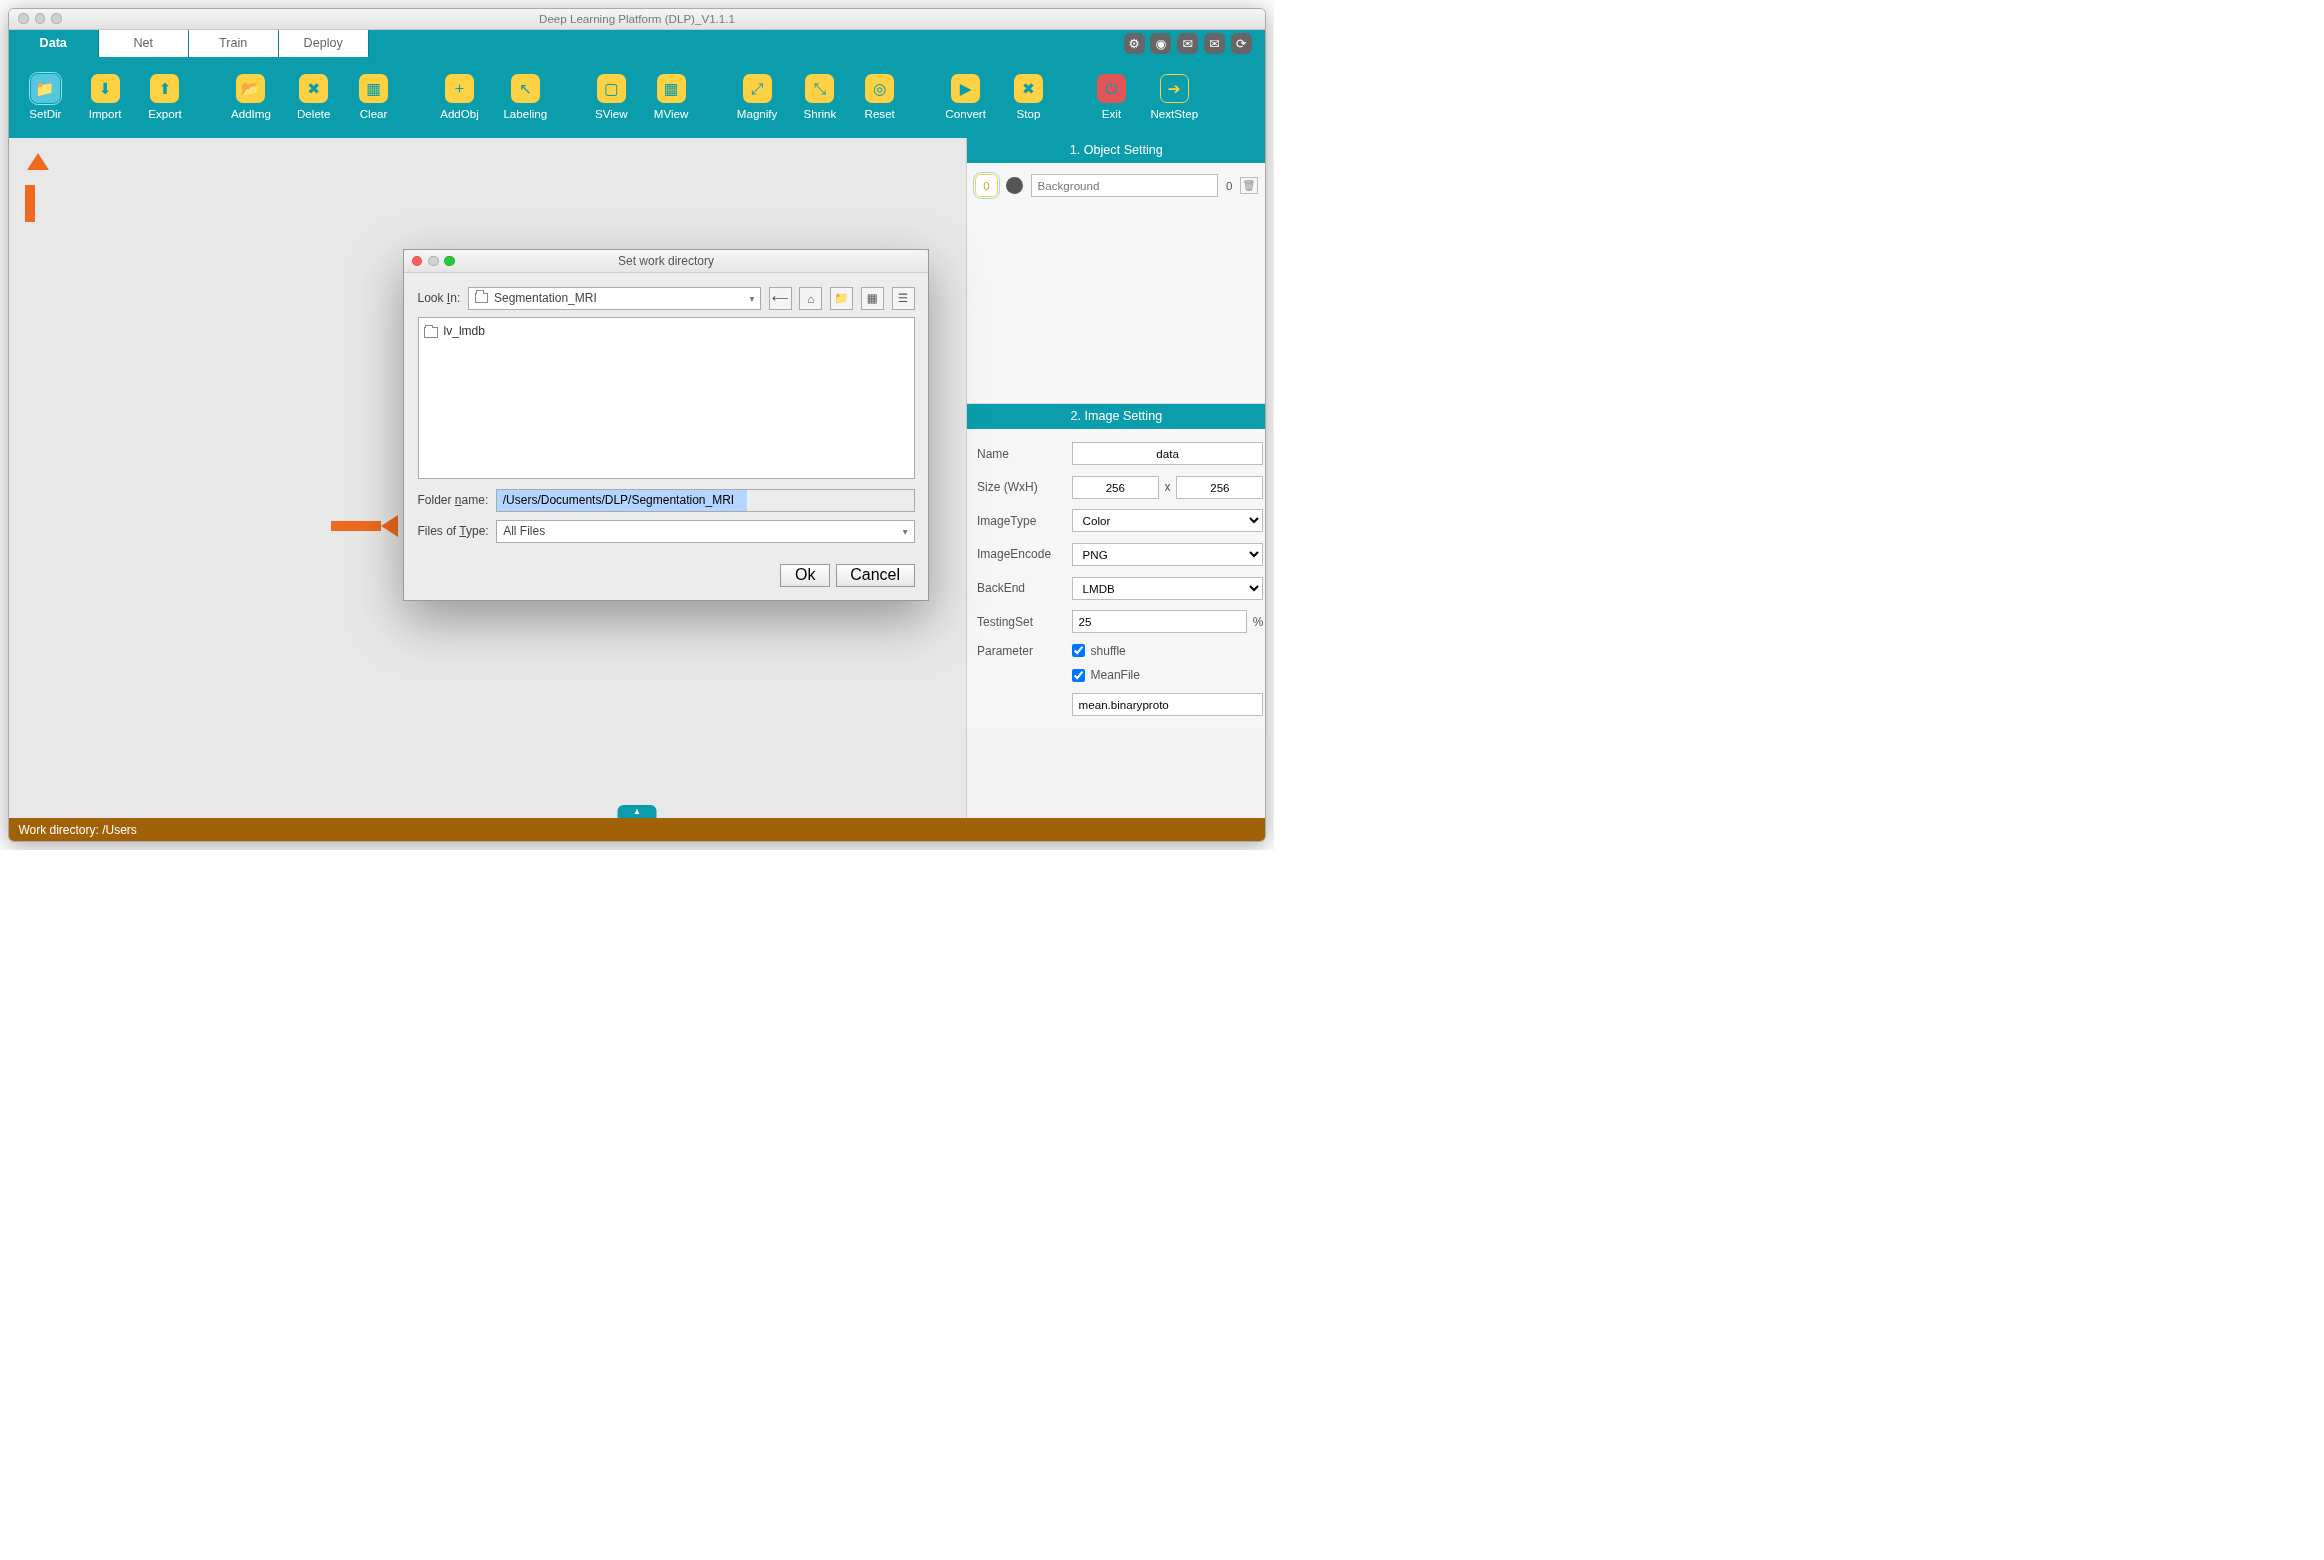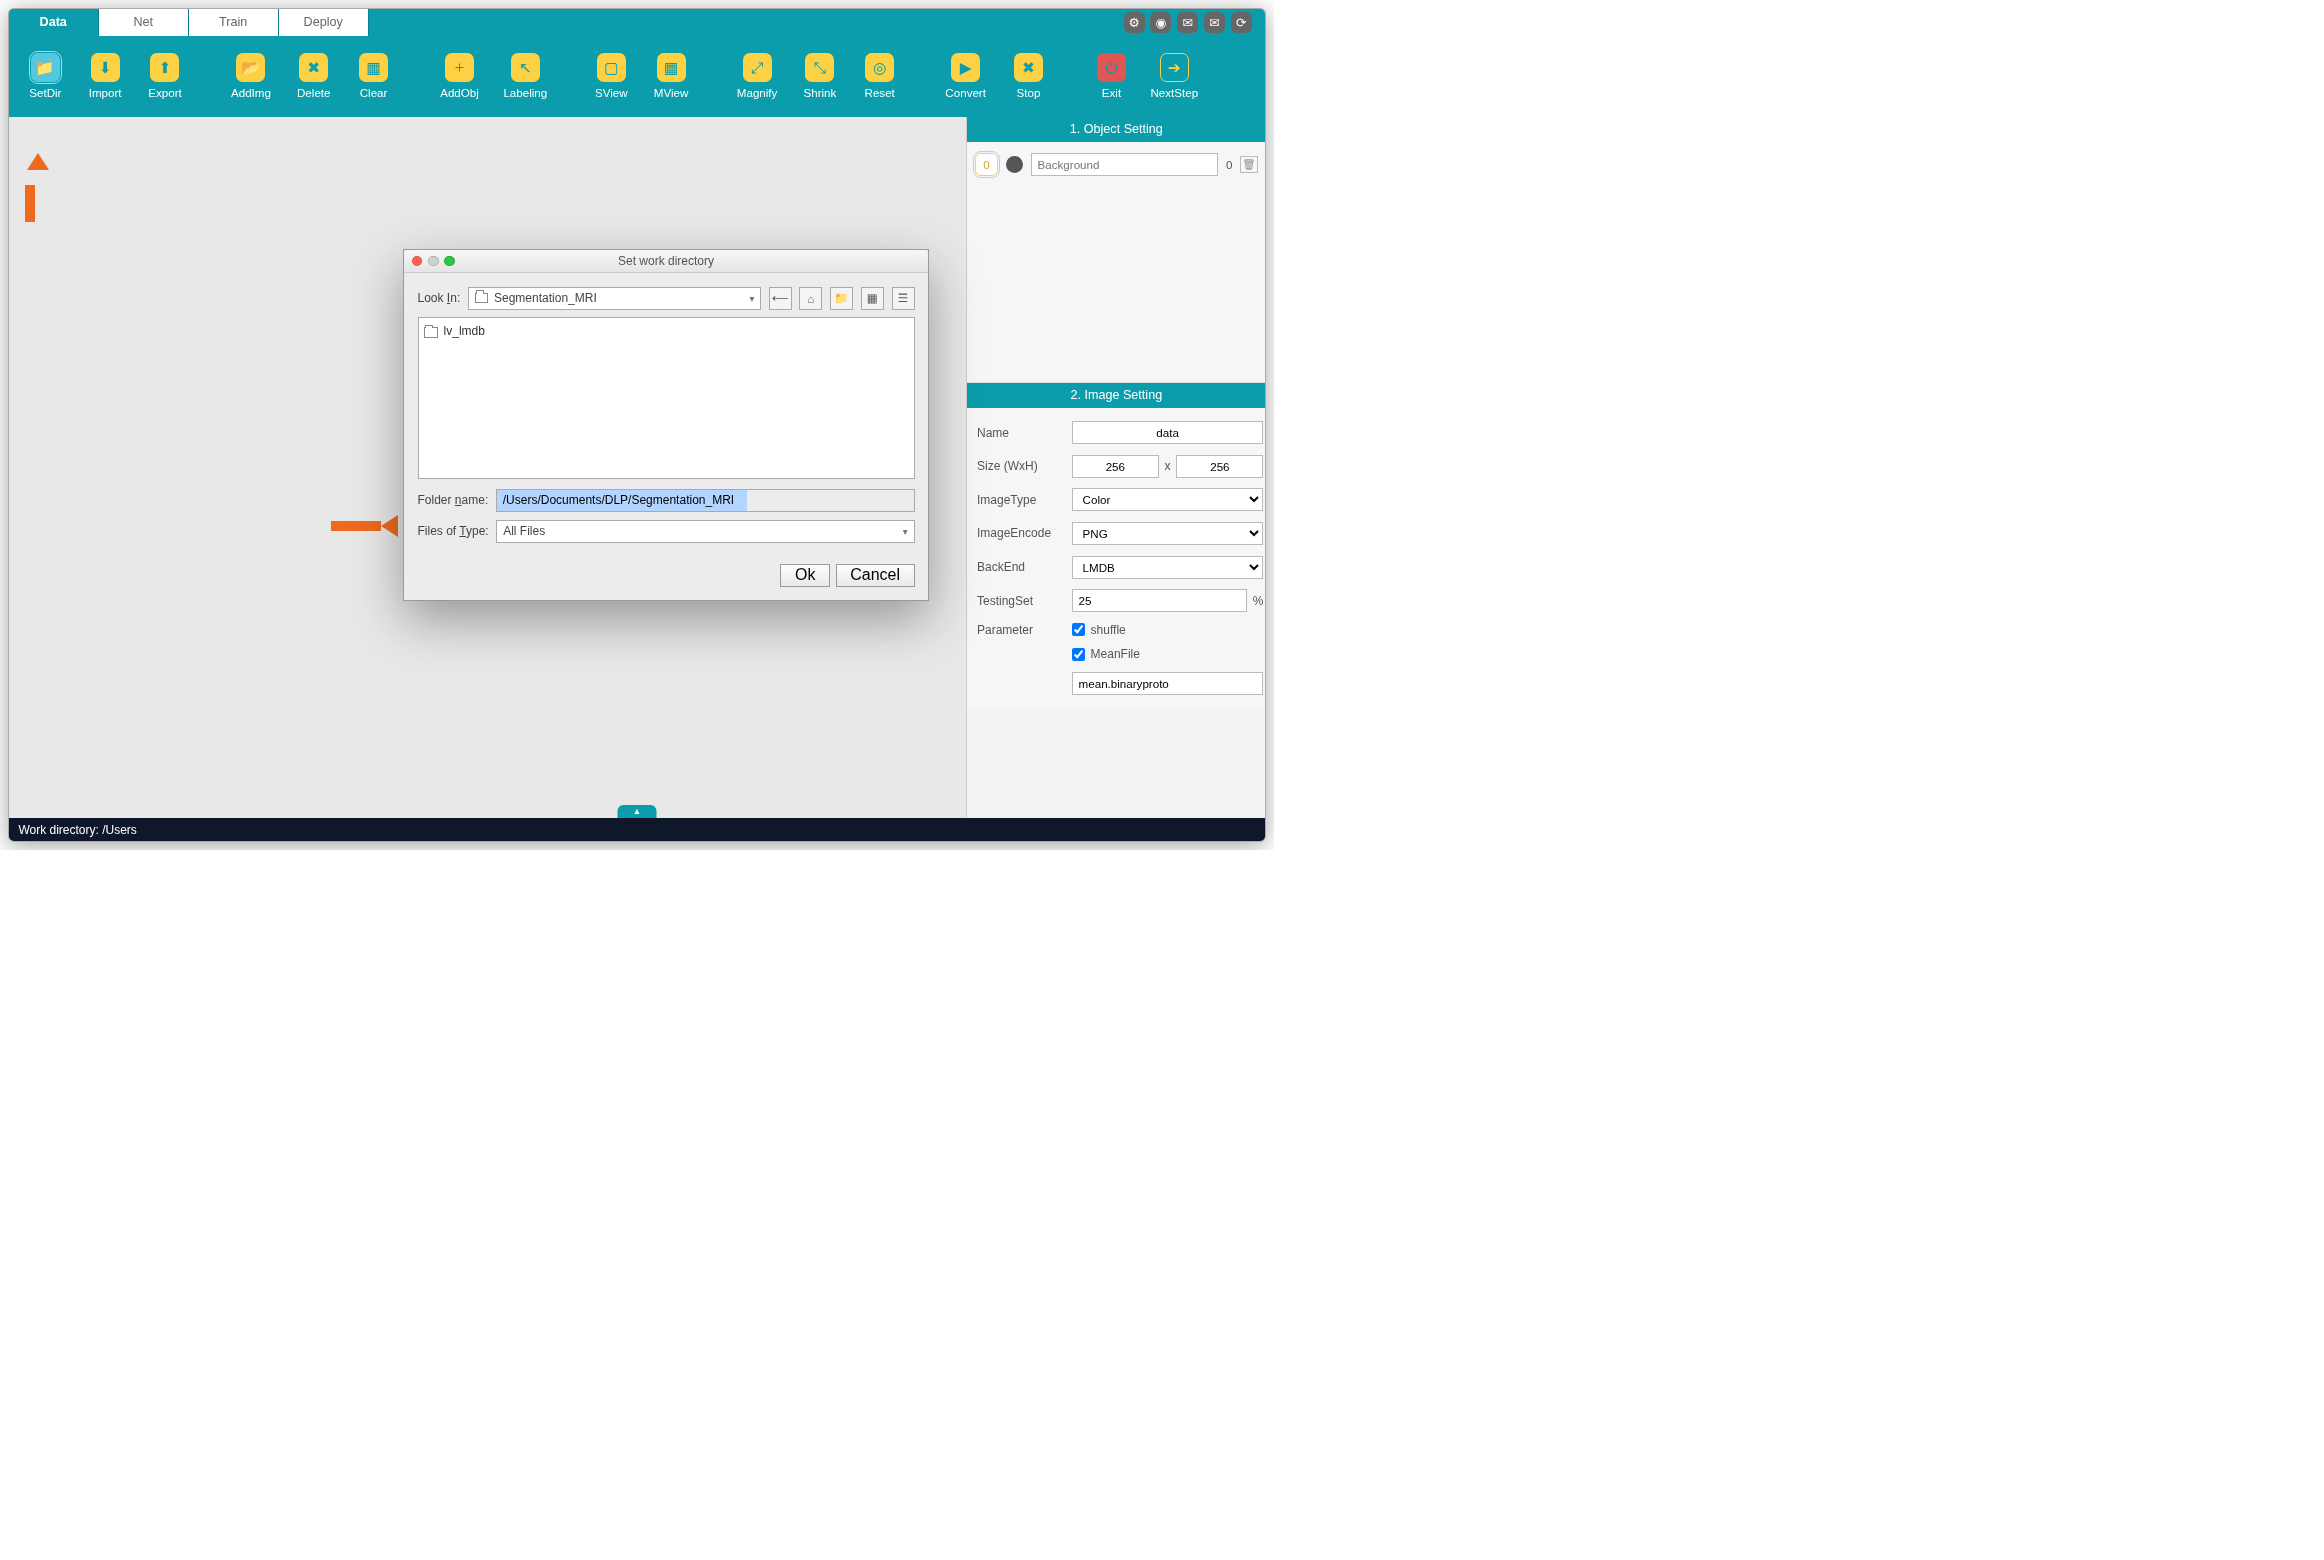--- a/index.html
+++ b/index.html
@@ -43,21 +43,21 @@
 .obj-cnt{font-size:11.6px;color:#555;}
 .trash{width:17.4px;height:17.4px;border:1px solid #bbb;display:flex;align-items:center;justify-content:center;font-size:10.6px;color:#888;}
 
 .img-body{ padding:13.5px 9.7px; font-size:12px; color:#555; display:grid; grid-template-columns:89px 1fr; row-gap:10.6px; column-gap:5.8px; align-items:center; background:#f6f6f6; }
 .img-body input[type=text],.img-body select{height:23px;border:1px solid #bbb;background:#fff;padding:0 5.8px;font-size:11.6px;text-align:center;}
 .img-body select{text-align:left;}
 .pair{display:flex;align-items:center;gap:5.8px;}
 .pair input{width:87px;}
 .cbx{display:flex;align-items:center;gap:5.8px;}
 
-.statusbar{height:23px;background:#0f172a;color:#fff;font-size:12px;display:flex;align-items:center;padding-left:9.7px;position:relative;}
+.statusbar{height:23px;background:#a16207;color:#fff;font-size:12px;display:flex;align-items:center;padding-left:9.7px;position:relative;}
 .chev{position:absolute;left:50%;top:-13.5px;transform:translateX(-50%);width:39px;height:13.5px;background:#0b9dab;border-radius:5.8px 5.8px 0 0;}
 .chev::after{content:"▴";color:#fff;font-size:9.7px;position:absolute;left:50%;top:0;transform:translateX(-50%);}
 
 .arrow{position:absolute;pointer-events:none;}
 .arrow.a1{left:27px; top:153px;}
 .arrow.a2{left:331px; top:515px;}
 .arrow-head{width:0;height:0;border:11.6px solid transparent;}
 .arrow.a1 .arrow-head{border-bottom:17.4px solid #ef6a1f;border-top:0;}
 .arrow.a1 .arrow-stem{width:9.7px;height:37px;background:#ef6a1f;margin-left:-16.4px;margin-top:15.4px;}
 .a1wrap{display:flex;flex-direction:column;align-items:center;}
@@ -82,20 +82,28 @@
 .underline{text-decoration:underline;}
 .dlg-body input.tf{flex:1;height:23px;border:1px solid #aaa;padding:0 5.8px;font-size:12px;}
 .dlg-foot{display:flex;justify-content:flex-end;gap:5.8px;padding:0 13.5px 13.5px;}
 .btn{height:23px;padding:0 13.5px;border:1px solid #999;background:linear-gradient(#fdfdfd,#e8e8e8);font-size:16px;cursor:pointer;}
 </style>
 </head>
 <body>
 
 <div class="window">
 
+  <div class="titlebar">
+    <div class="traffic">
+      <div class="dot grey"></div>
+      <div class="dot grey"></div>
+      <div class="dot grey"></div>
+    </div>
+    <div class="win-title">Deep Learning Platform (DLP)_V1.1.1</div>
+  </div>
 
   <div class="tab-strip">
     <div class="tab active">Data</div>
     <div class="tab">Net</div>
     <div class="tab">Train</div>
     <div class="tab">Deploy</div>
     <div class="tab-spacer"></div>
     <div class="tab-icons">
       <div class="circ">⚙</div>
       <div class="circ">◉</div>

